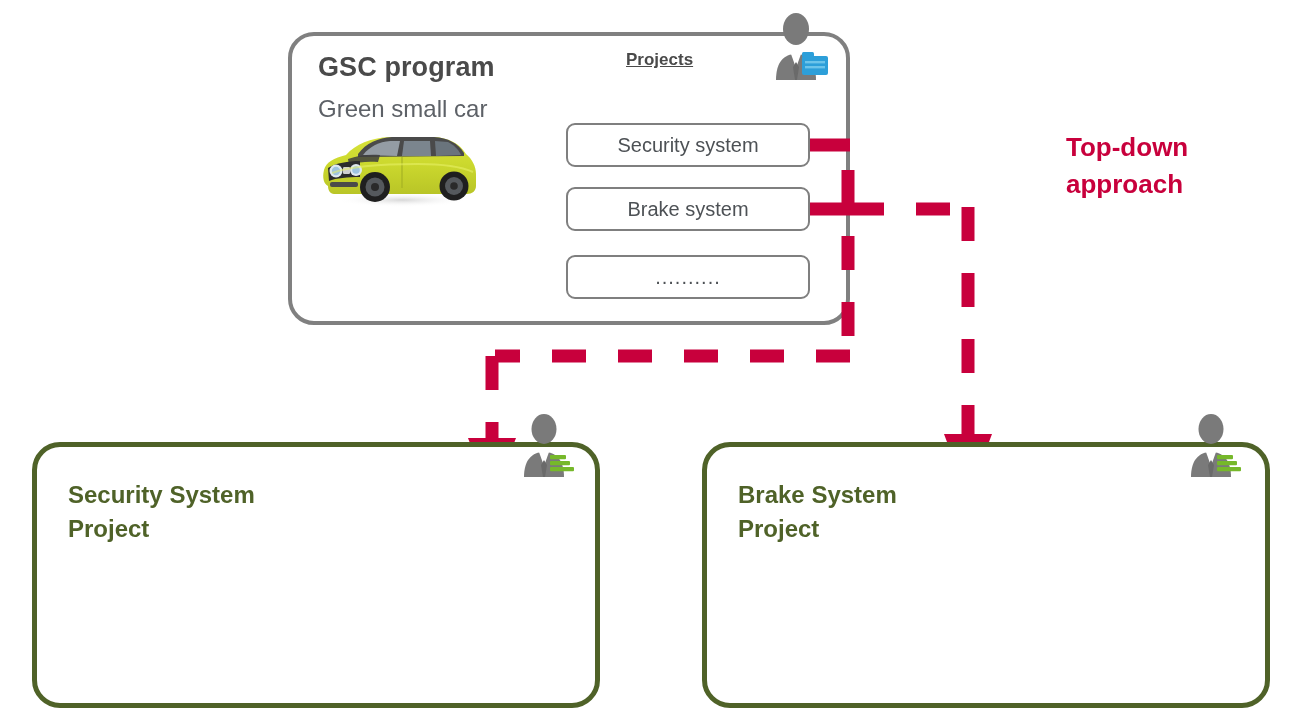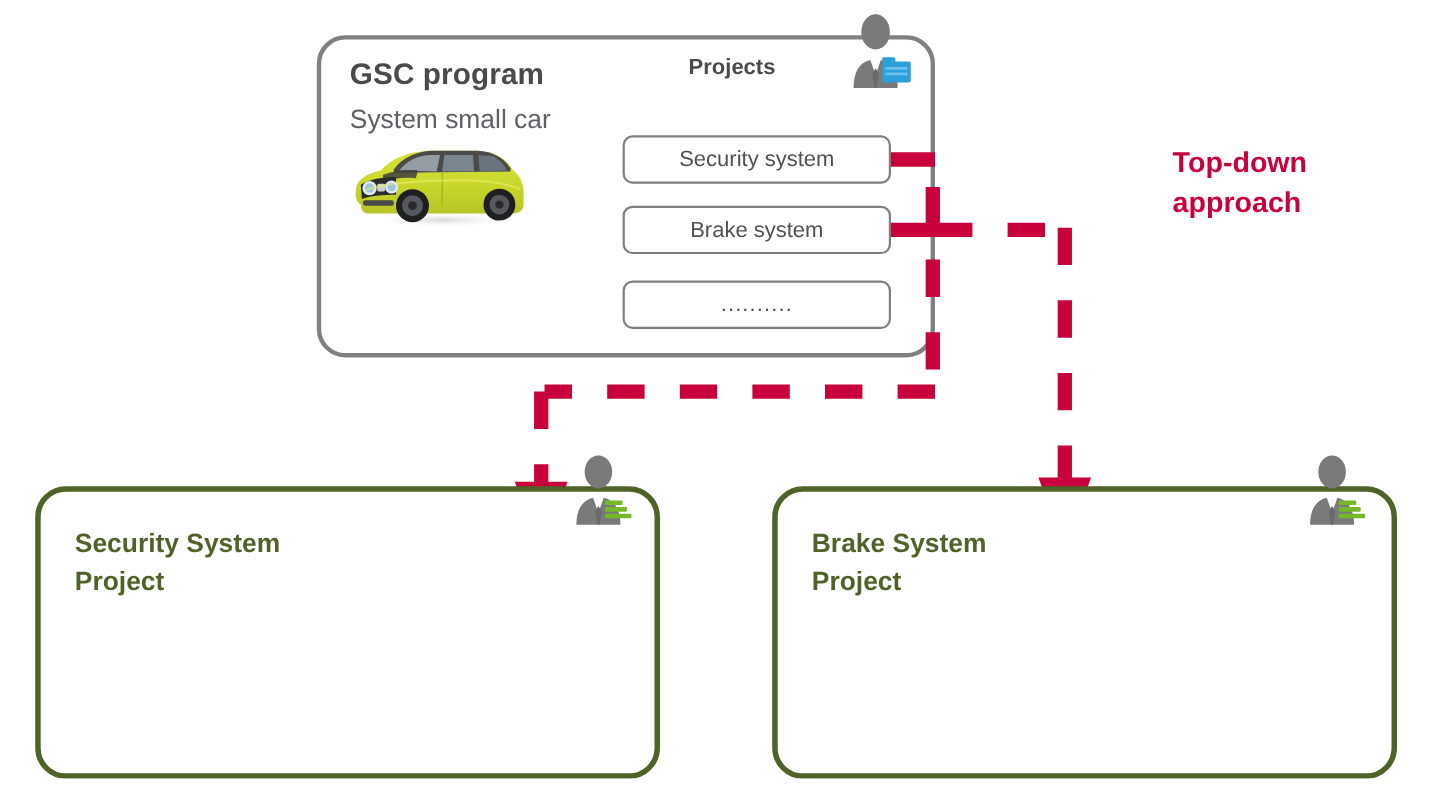--- a/index.html
+++ b/index.html
@@ -44,23 +44,24 @@
     left: 318px;
     top: 95px;
     font-size: 24px;
     font-weight: normal;
     color: #5d6167;
   }
   .projects-label {
     position: absolute;
     left: 626px;
     top: 50px;
-    font-size: 20px;
+    font-size: 17px;
     font-weight: bold;
     color: #4a4a4a;
+    text-decoration: underline;
   }
 
   
   .subbox {
     position: absolute;
     left: 566px;
     width: 244px;
     height: 44px;
     border: 2px solid #7f7f7f;
     border-radius: 9px;
@@ -141,21 +142,21 @@
   .person-icon.rightpl{ left: 1186px; top: 413px; width: 58px; height: 66px; }
 </style>
 </head>
 <body>
 
 <div id="canvas">
 
   <div class="program-box"></div>
 
   <div class="program-title">GSC program</div>
-  <div class="program-subtitle">System small car</div>
+  <div class="program-subtitle">Green small car</div>
   <div class="projects-label">Projects</div>
 
   <div class="car-wrap">
     <svg viewBox="0 0 162 84" width="162" height="84" xmlns="http://www.w3.org/2000/svg">
       <defs>
         <linearGradient id="bodyGrad" x1="0" y1="0" x2="0" y2="1">
           <stop offset="0%" stop-color="#d8e33a"></stop>
           <stop offset="45%" stop-color="#ccd92e"></stop>
           <stop offset="100%" stop-color="#b9c527"></stop>
         </linearGradient>

